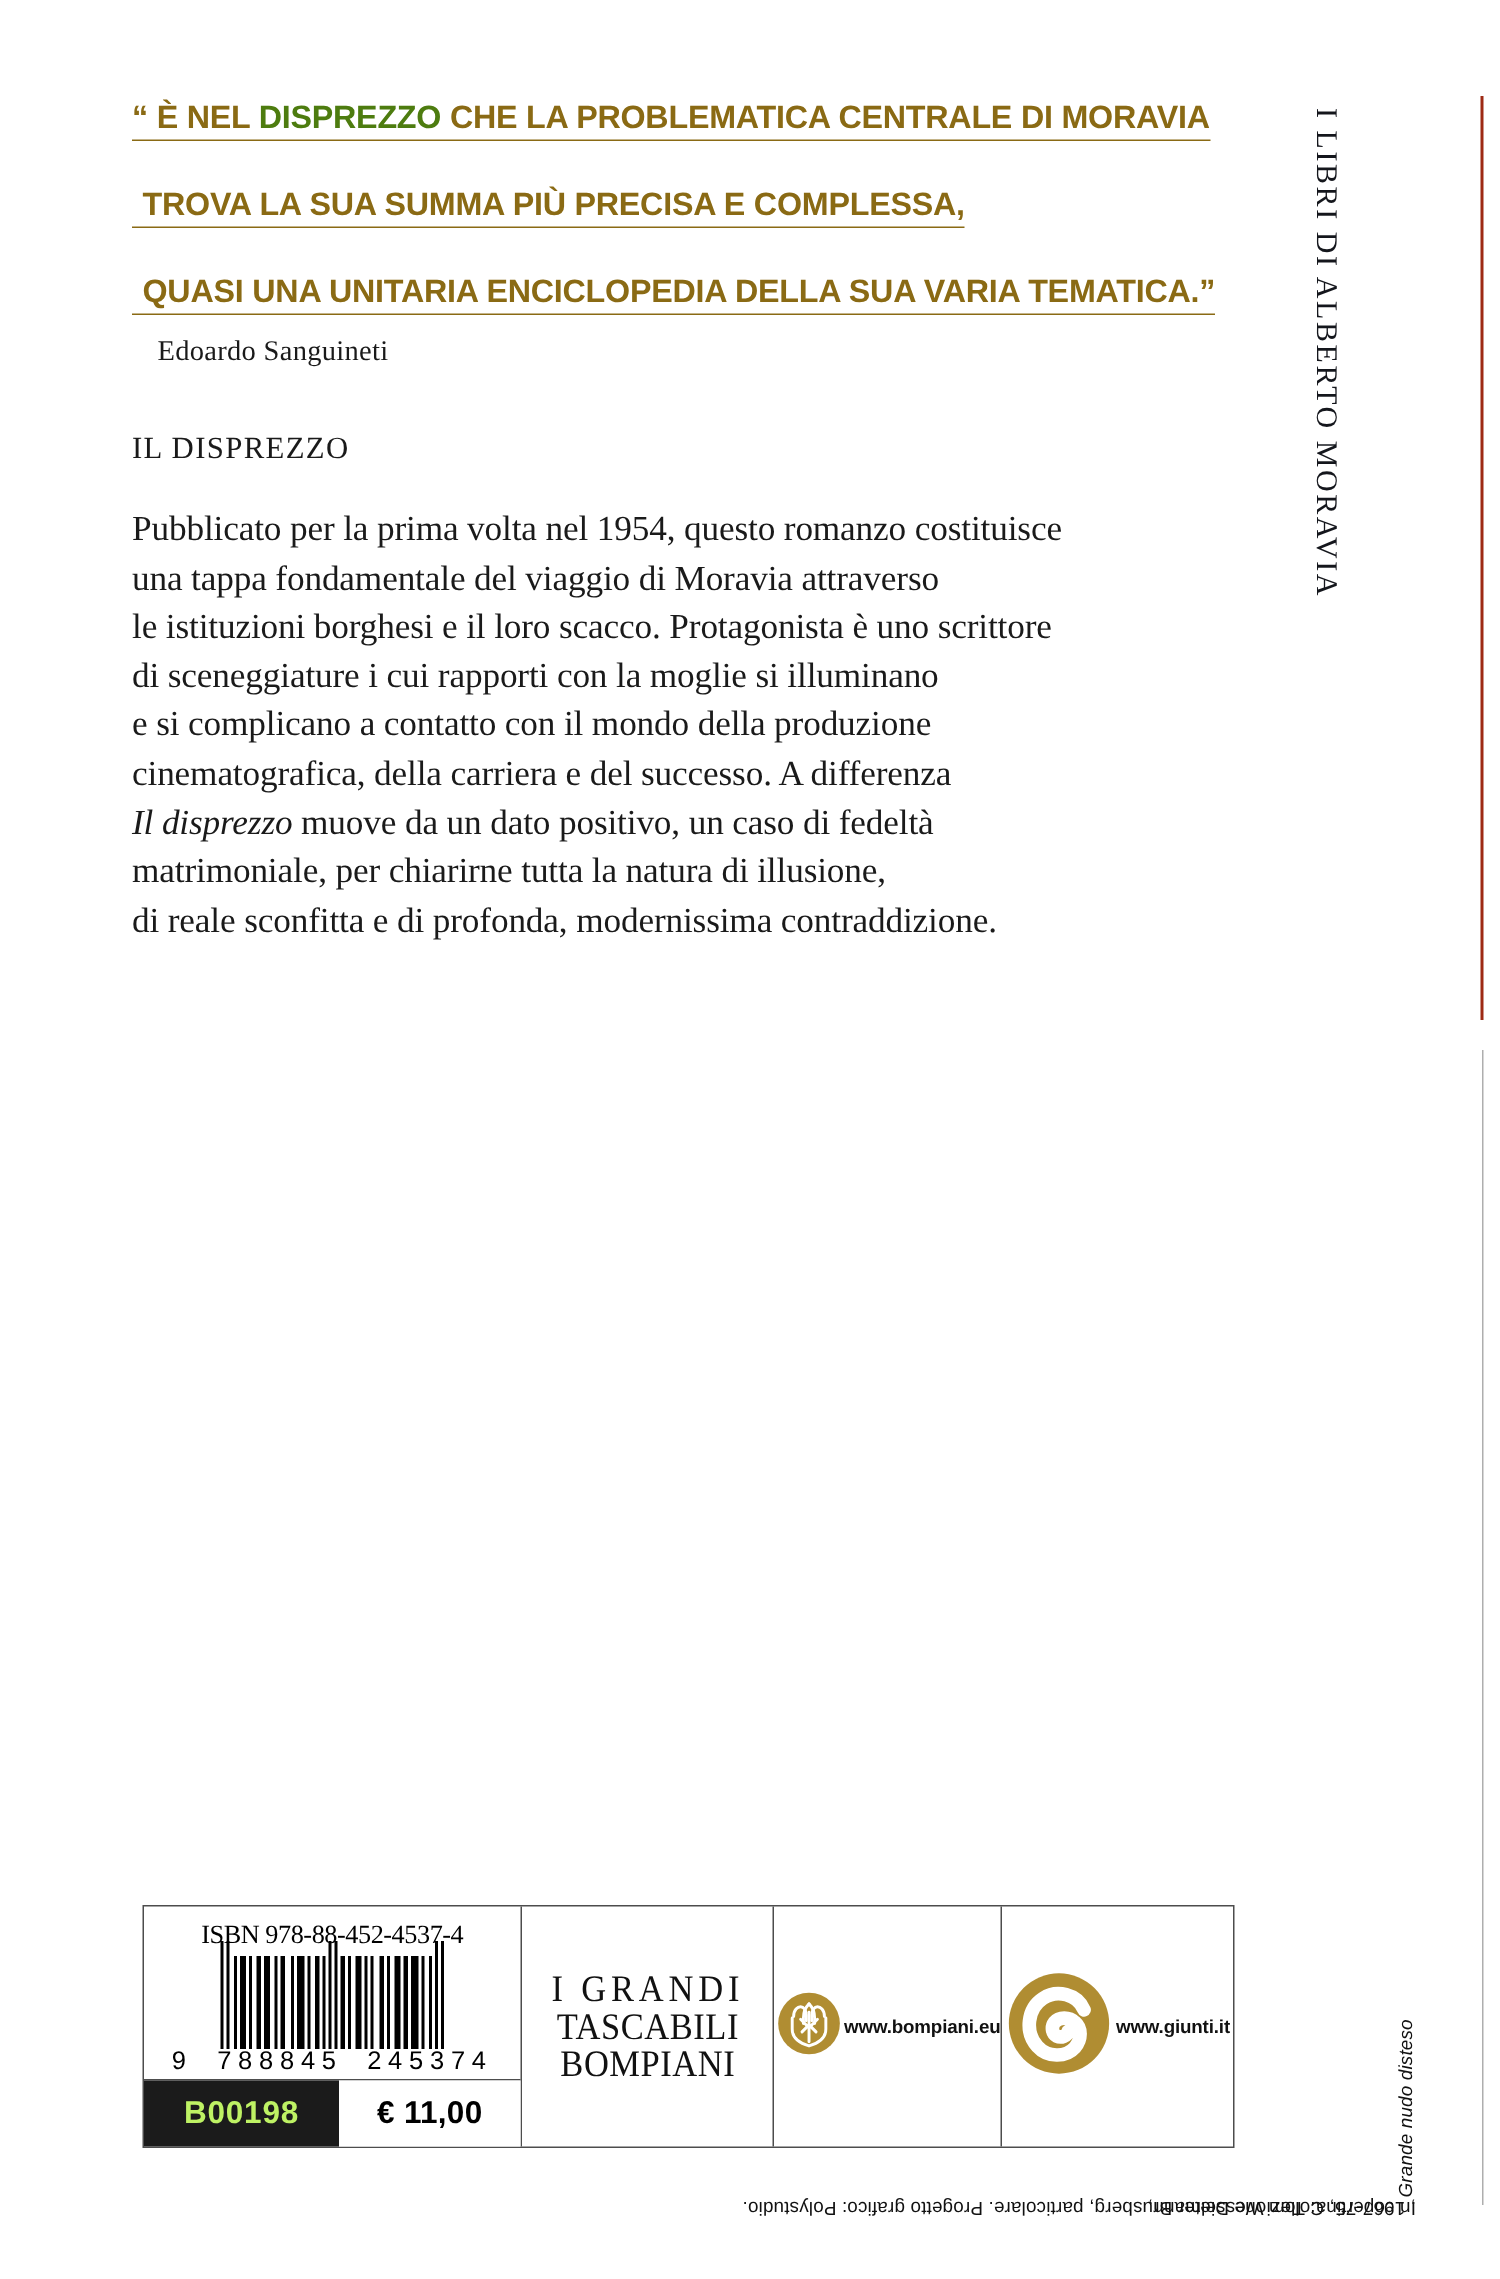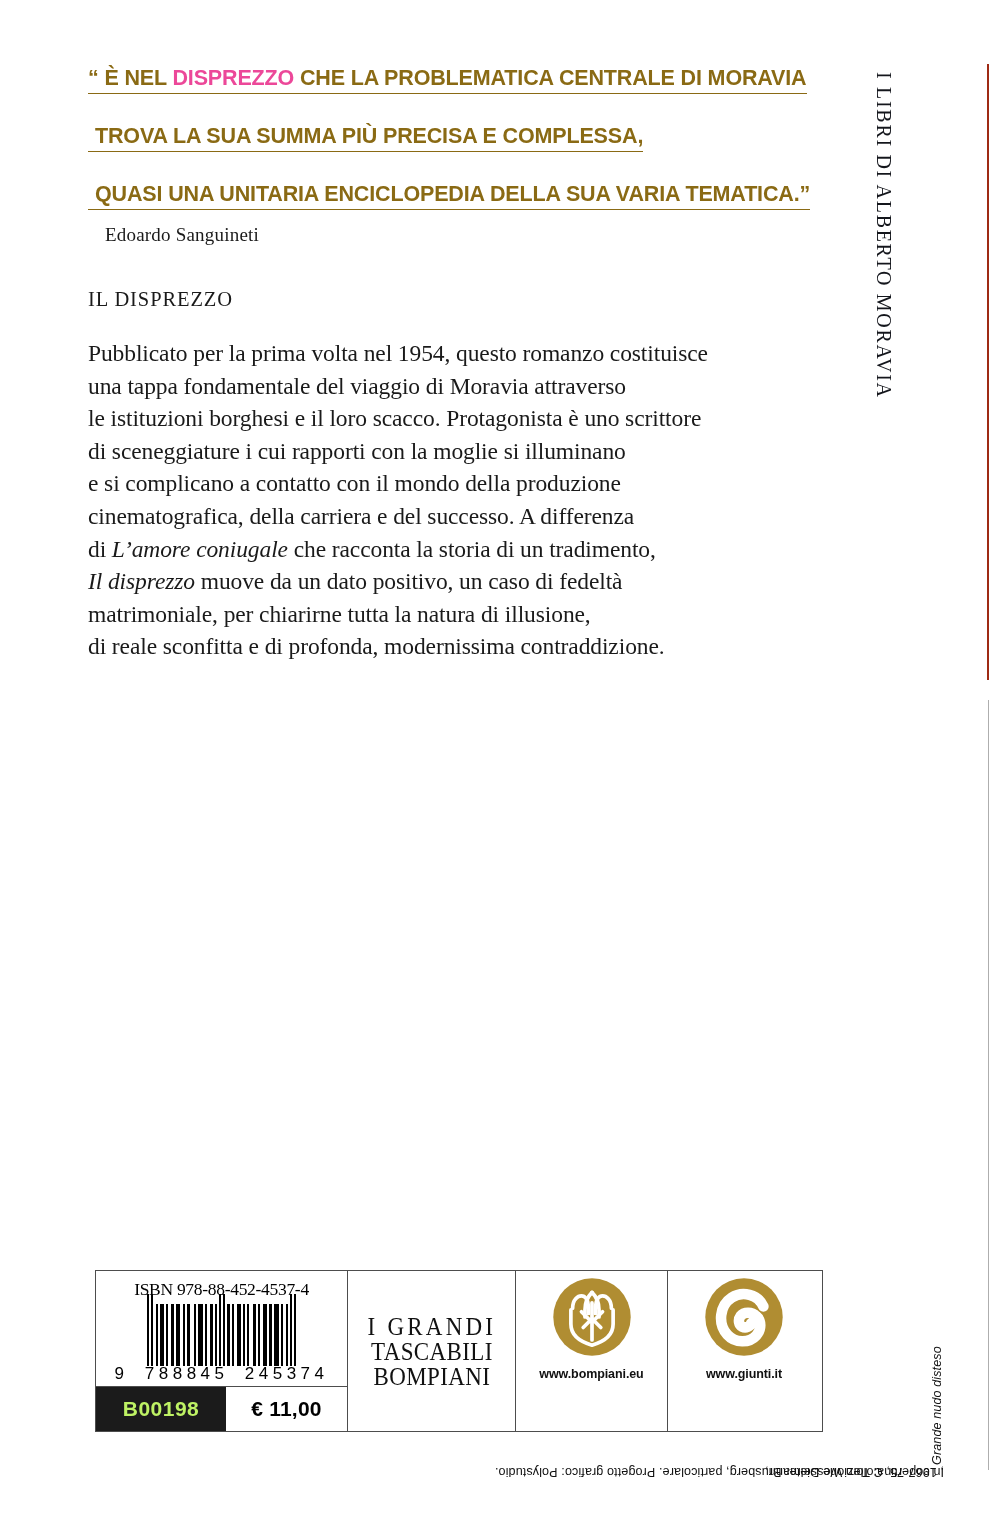--- a/index.html
+++ b/index.html
@@ -35,21 +35,21 @@
     color: #8a6a14;
     line-height: 25.5px;
     white-space: nowrap;
     border-bottom: 1.6px solid #8a6a14;
     display: inline-block;
     padding-bottom: 1px;
     margin-bottom: 2.5px;
   }
   .quote-line.l2, .quote-line.l3 { padding-left: 7px; margin-top: 28px; }
   .quote-strong {
-    color: #ec4899;
+    color: #4d7c0f;
   }
   .quote-attrib {
     font-family: "Liberation Serif", serif;
     font-size: 19px;
     color: #1a1a1a;
     margin-top: 12px;
     margin-left: 17px;
     letter-spacing: 0.2px;
   }
 
@@ -248,23 +248,23 @@
     line-height: 25px;
     letter-spacing: 0.4px;
     transform: scaleX(0.92);
   }
   .imprint-lines div { white-space: nowrap; }
   .imprint-lines .w { letter-spacing: 3.5px; }
 
   .cell-logo {
     width: 152px;
     display: flex;
-    flex-direction: column;
+    flex-direction: row;
     align-items: center;
-    justify-content: flex-start;
+    justify-content: space-between;
   }
   .cell-logo.bordered { border-right: 1.5px solid #4d4d4d; }
   .logo-mark {
     width: 88px;
     height: 88px;
     margin-top: 2px;
     margin-bottom: 6px;
   }
   .logo-url {
     font-family: "Liberation Sans", sans-serif;
@@ -288,21 +288,20 @@
 
   <div class="blurb">
     <div class="blurb-title">IL DISPREZZO</div>
     <div class="blurb-body">
       <div class="blurb-line">Pubblicato per la prima volta nel 1954, questo romanzo costituisce</div>
       <div class="blurb-line">una tappa fondamentale del viaggio di Moravia attraverso</div>
       <div class="blurb-line">le istituzioni borghesi e il loro scacco. Protagonista è uno scrittore</div>
       <div class="blurb-line">di sceneggiature i cui rapporti con la moglie si illuminano</div>
       <div class="blurb-line">e si complicano a contatto con il mondo della produzione</div>
       <div class="blurb-line">cinematografica, della carriera e del successo. A differenza</div>
-      <div class="blurb-line"><span>di </span><em>L’amore coniugale</em><span> che racconta la storia di un tradimento,</span></div>
       <div class="blurb-line"><em>Il disprezzo</em><span> muove da un dato positivo, un caso di fedeltà</span></div>
       <div class="blurb-line">matrimoniale, per chiarirne tutta la natura di illusione,</div>
       <div class="blurb-line">di reale sconfitta e di profonda, modernissima contraddizione.</div>
     </div>
   </div>
 
   <div class="series-vertical">
     <span>I LIBRI DI ALBERTO MORAVIA</span>
   </div>
 

